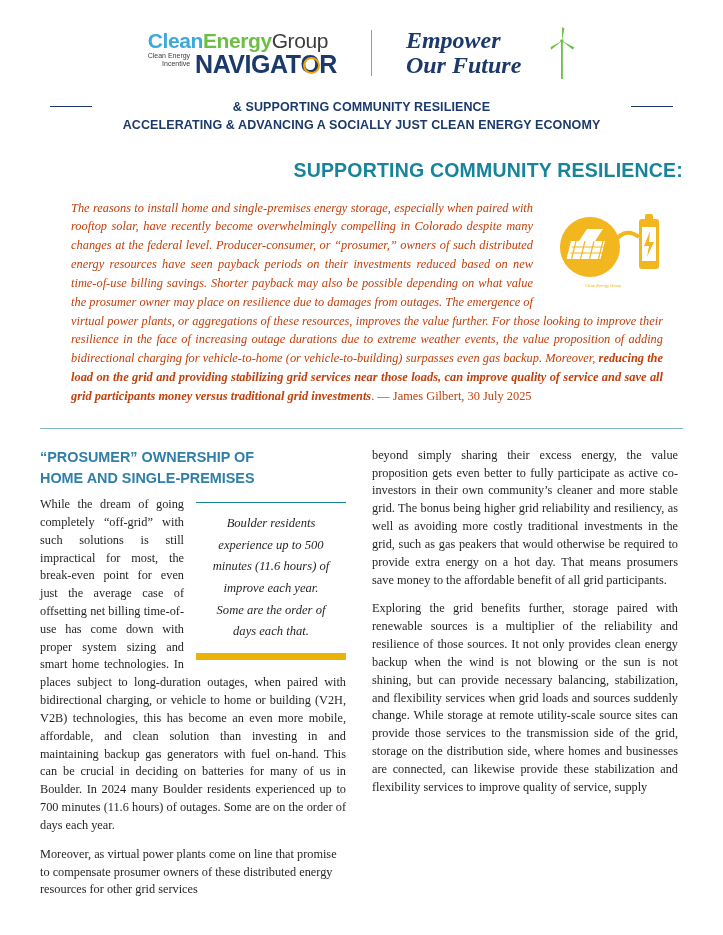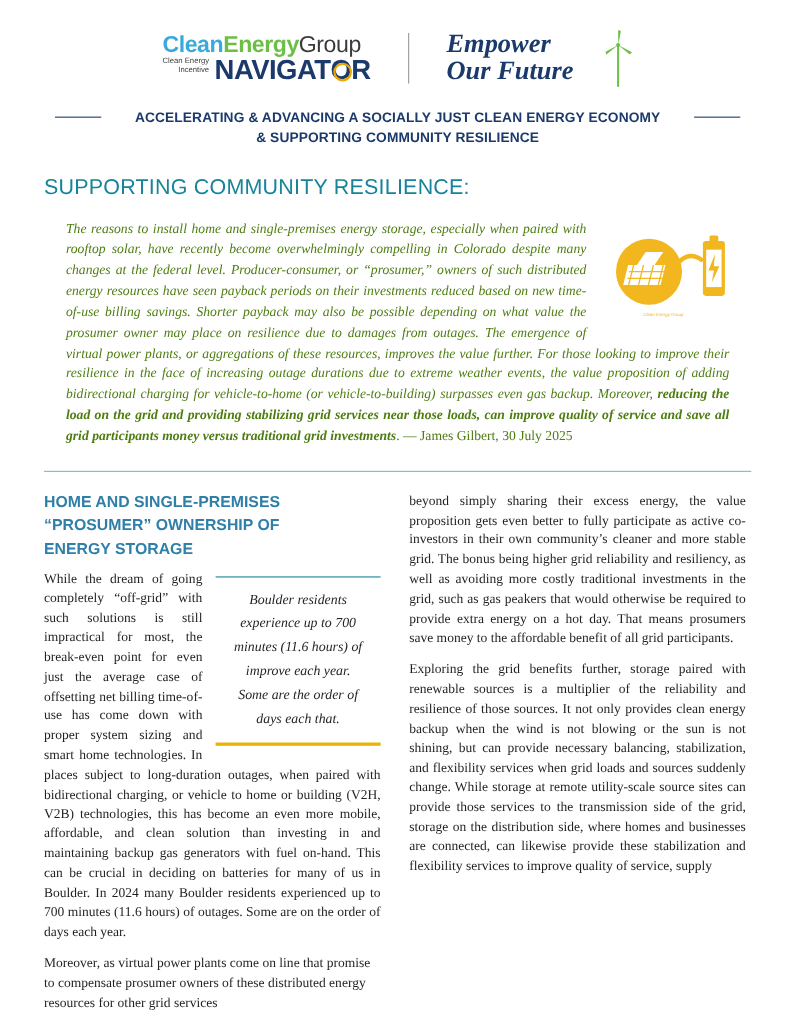--- a/index.html
+++ b/index.html
@@ -125,37 +125,37 @@
     height: 1px;
     background: #1b3a6b;
     width: 42px;
   }
   .tagline-rule-left { left: 10px; }
   .tagline-rule-right { right: 10px; }
 
   
   .title {
     margin-top: 22px;
-    text-align: left;
+    text-align: right;
     color: #17849b;
-    font-weight: normal;
+    font-weight: bold;
     font-size: 19.5px;
     line-height: 1.45;
     letter-spacing: 0.2px;
   }
 
   
   .lede {
-    margin: 14px 20px 0 20px;
+    margin: 14px 20px 0 31px;
     font-family: "Liberation Serif", serif;
     font-size: 12.4px;
     line-height: 1.52;
     text-align: justify;
     font-style: italic;
-    color: #4d7c0f;
+    color: #c2410c;
     position: relative;
   }
   .lede b { font-weight: bold; }
   .lede .author {
     font-style: normal;
   }
   .badge {
     float: right;
     width: 120px;
     height: 92px;
@@ -197,21 +197,21 @@
   .col p.just { text-align: justify; }
   .col b { font-weight: normal; }
 
   
   .pullquote {
     float: right;
     width: 142px;
     margin: 6px 0 8px 12px;
     padding: 10px 4px 10px 4px;
     border-top: 1px solid #17849b;
-    border-bottom: 3px solid #eab308;
+    border-bottom: 7px solid #eab308;
     text-align: center;
     font-family: "Liberation Serif", serif;
     font-style: italic;
     font-size: 12.6px;
     line-height: 1.72;
     color: #231f20;
   }
 </style>
 </head>
 <body>
@@ -246,22 +246,22 @@
       <path d="M13 14 L13 0 L15.4 1.5 Z" fill="#6cbf45"></path>
       <path d="M13 14 L25.5 20.5 L23.6 22.6 Z" fill="#6cbf45"></path>
       <path d="M13 14 L2 22.8 L1.6 20 Z" fill="#6cbf45"></path>
       <circle cx="12.9" cy="14" r="1.8" fill="#6cbf45"></circle>
     </svg>
   </div>
 
   <div class="tagline-wrap">
     <div class="tagline-rule-left"></div>
     <div class="tagline-rule-right"></div>
+    <div class="tagline">&amp; SUPPORTING COMMUNITY RESILIENCE</div>
     <div class="tagline">ACCELERATING &amp; ADVANCING A SOCIALLY JUST CLEAN ENERGY ECONOMY</div>
-    <div class="tagline">&amp; SUPPORTING COMMUNITY RESILIENCE</div>
   </div>
 
   <div class="title">
     <div>SUPPORTING COMMUNITY RESILIENCE:</div>
   </div>
 
   <div class="lede">
     <svg class="badge" viewBox="0 0 120 92">
       <circle cx="47" cy="46" r="30" fill="#f2b61e"></circle>
       <g transform="translate(30,32)">
@@ -285,29 +285,28 @@
     </svg>
     <span>The reasons to install home and single-premises energy storage, especially when paired with rooftop solar, have recently become overwhelmingly compelling in Colorado despite many changes at the federal level. Producer-consumer, or “prosumer,” owners of such distributed energy resources have seen payback periods on their investments reduced based on new time-of-use billing savings. Shorter payback may also be possible depending on what value the prosumer owner may place on resilience due to damages from outages. The emergence of virtual power plants, or aggregations of these resources, improves the value further. For those looking to improve their resilience in the face of increasing outage durations due to extreme weather events, the value proposition of adding bidirectional charging for vehicle-to-home (or vehicle-to-building) surpasses even gas backup. Moreover, </span><b>reducing the load on the grid and providing stabilizing grid services near those loads, can improve quality of service and save all grid participants money versus traditional grid investments</b><span class="author">. — James Gilbert, 30 July 2025</span>
   </div>
 
   <hr class="hr-main">
 
   <div class="columns">
 
     <div class="col">
       <div class="section-head">
+        <div>“PROSUMER” OWNERSHIP OF</div>
         <div>HOME AND SINGLE-PREMISES</div>
-        <div>“PROSUMER” OWNERSHIP OF</div>
-        <div>ENERGY STORAGE</div>
       </div>
 
       <p class="just">
         <span class="pullquote">
           <span>Boulder residents</span><br>
-          <span>experience up to 700</span><br>
+          <span>experience up to 500</span><br>
           <span>minutes (11.6 hours) of</span><br>
           <span>improve each year.</span><br>
           <span>Some are the order of</span><br>
           <span>days each that.</span>
         </span>
         <span>While the dream of going completely “off-grid” with such solutions is still impractical for most, the break-even point for even just the average case of offsetting net billing time-of-use has come down with proper system sizing and smart home technologies. In places subject to long-duration outages, when paired with </span><b>bidirectional charging, or vehicle to home or building (V2H, V2B) technologies</b><span>, this has become an even more mobile, affordable, and clean solution than investing in and maintaining backup gas generators with fuel on-hand. This can be crucial in deciding on batteries for many of us in Boulder. In 2024 many Boulder residents experienced up to 700 minutes (11.6 hours) of outages. Some are on the order of days each year.</span>
       </p>
 
       <p>Moreover, as virtual power plants come on line that promise to compensate prosumer owners of these distributed energy resources for other grid services</p>
     </div>

